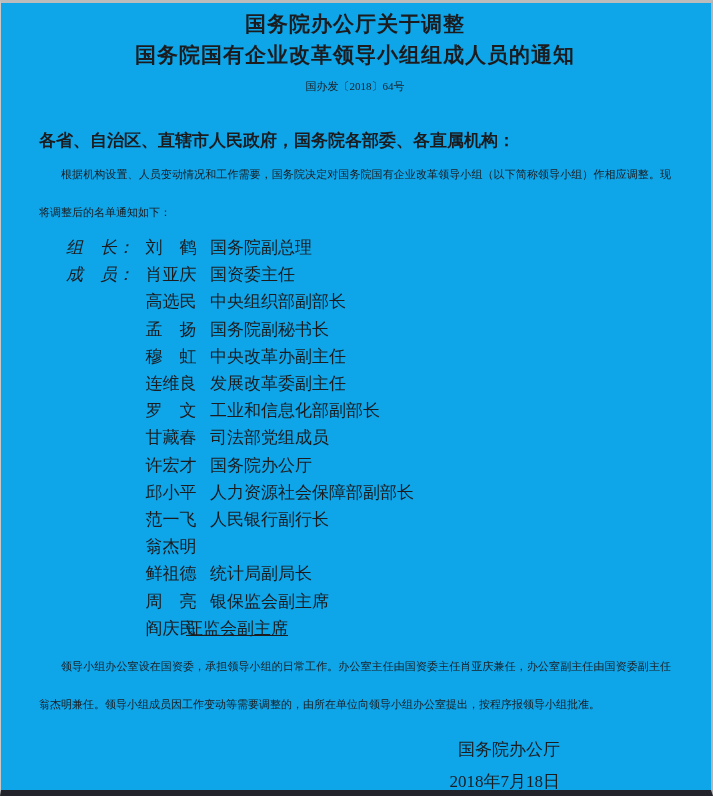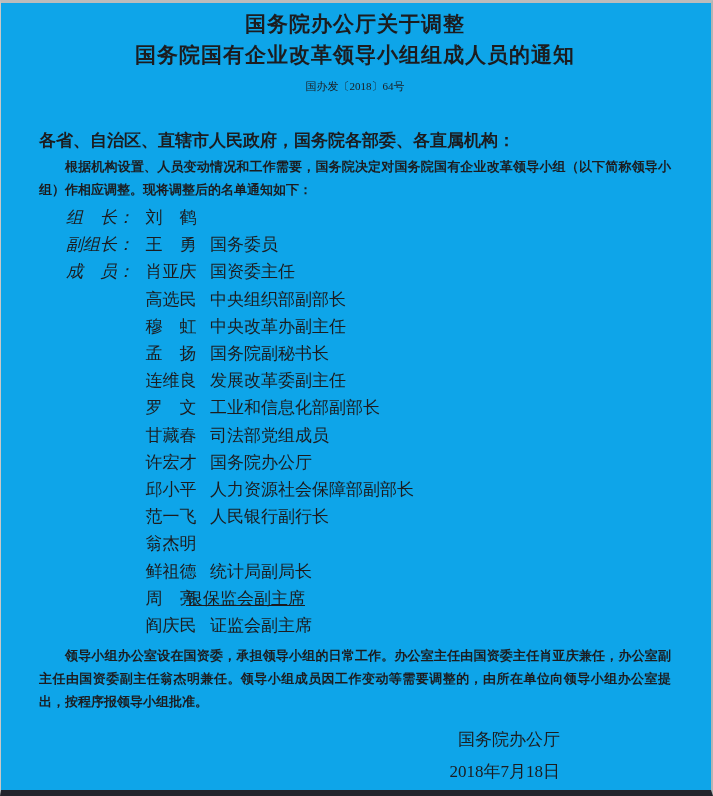--- a/index.html
+++ b/index.html
@@ -35,25 +35,24 @@
     line-height: 25px;
     margin-top: 3px;
   }
   .salutation {
     margin-top: 27px;
     font-size: 17px;
     line-height: 29px;
     font-weight: bold;
   }
   .paragraph {
-    font-size: 13px;
-    line-height: 23px;
+    font-size: 11px;
+    line-height: 38px;
     text-indent: 2em;
     text-align: justify;
-    font-weight: bold;
   }
   .member-list {
     margin-top: 3px;
     padding-left: 27px;
   }
   .member-row {
     display: flex;
     font-size: 17px;
     line-height: 27.2px;
     white-space: pre;
@@ -85,45 +84,41 @@
     </div>
 
     <div class="salutation">各省、自治区、直辖市人民政府，国务院各部委、各直属机构：</div>
 
     <div class="paragraph">根据机构设置、人员变动情况和工作需要，国务院决定对国务院国有企业改革领导小组（以下简称领导小组）作相应调整。现将调整后的名单通知如下：</div>
 
     <div class="member-list">
         <div class="member-row">
         <span class="member-role">组　长：</span>
         <span class="member-name">刘　鹤</span>
-      </div>
-        <div class="member-row">
-        <span class="member-role">副组长：</span>
-        <span class="member-name">王　勇</span>
-        <span class="member-title">国务委员</span>
+        <span class="member-title">国务院副总理</span>
       </div>
         <div class="member-row">
         <span class="member-role">成　员：</span>
         <span class="member-name">肖亚庆</span>
         <span class="member-title">国资委主任</span>
       </div>
         <div class="member-row">
         <span class="member-role"></span>
         <span class="member-name">高选民</span>
         <span class="member-title">中央组织部副部长</span>
       </div>
         <div class="member-row">
         <span class="member-role"></span>
-        <span class="member-name">穆　虹</span>
-        <span class="member-title">中央改革办副主任</span>
+        <span class="member-name">孟　扬</span>
+        <span class="member-title">国务院副秘书长</span>
       </div>
         <div class="member-row">
         <span class="member-role"></span>
-        <span class="member-name">孟　扬</span>
-        <span class="member-title">国务院副秘书长</span>
+        <span class="member-name">穆　虹</span>
+        <span class="member-title">中央改革办副主任</span>
       </div>
         <div class="member-row">
         <span class="member-role"></span>
         <span class="member-name">连维良</span>
         <span class="member-title">发展改革委副主任</span>
       </div>
         <div class="member-row">
         <span class="member-role"></span>
         <span class="member-name">罗　文</span>
         <span class="member-title">工业和信息化部副部长</span>

